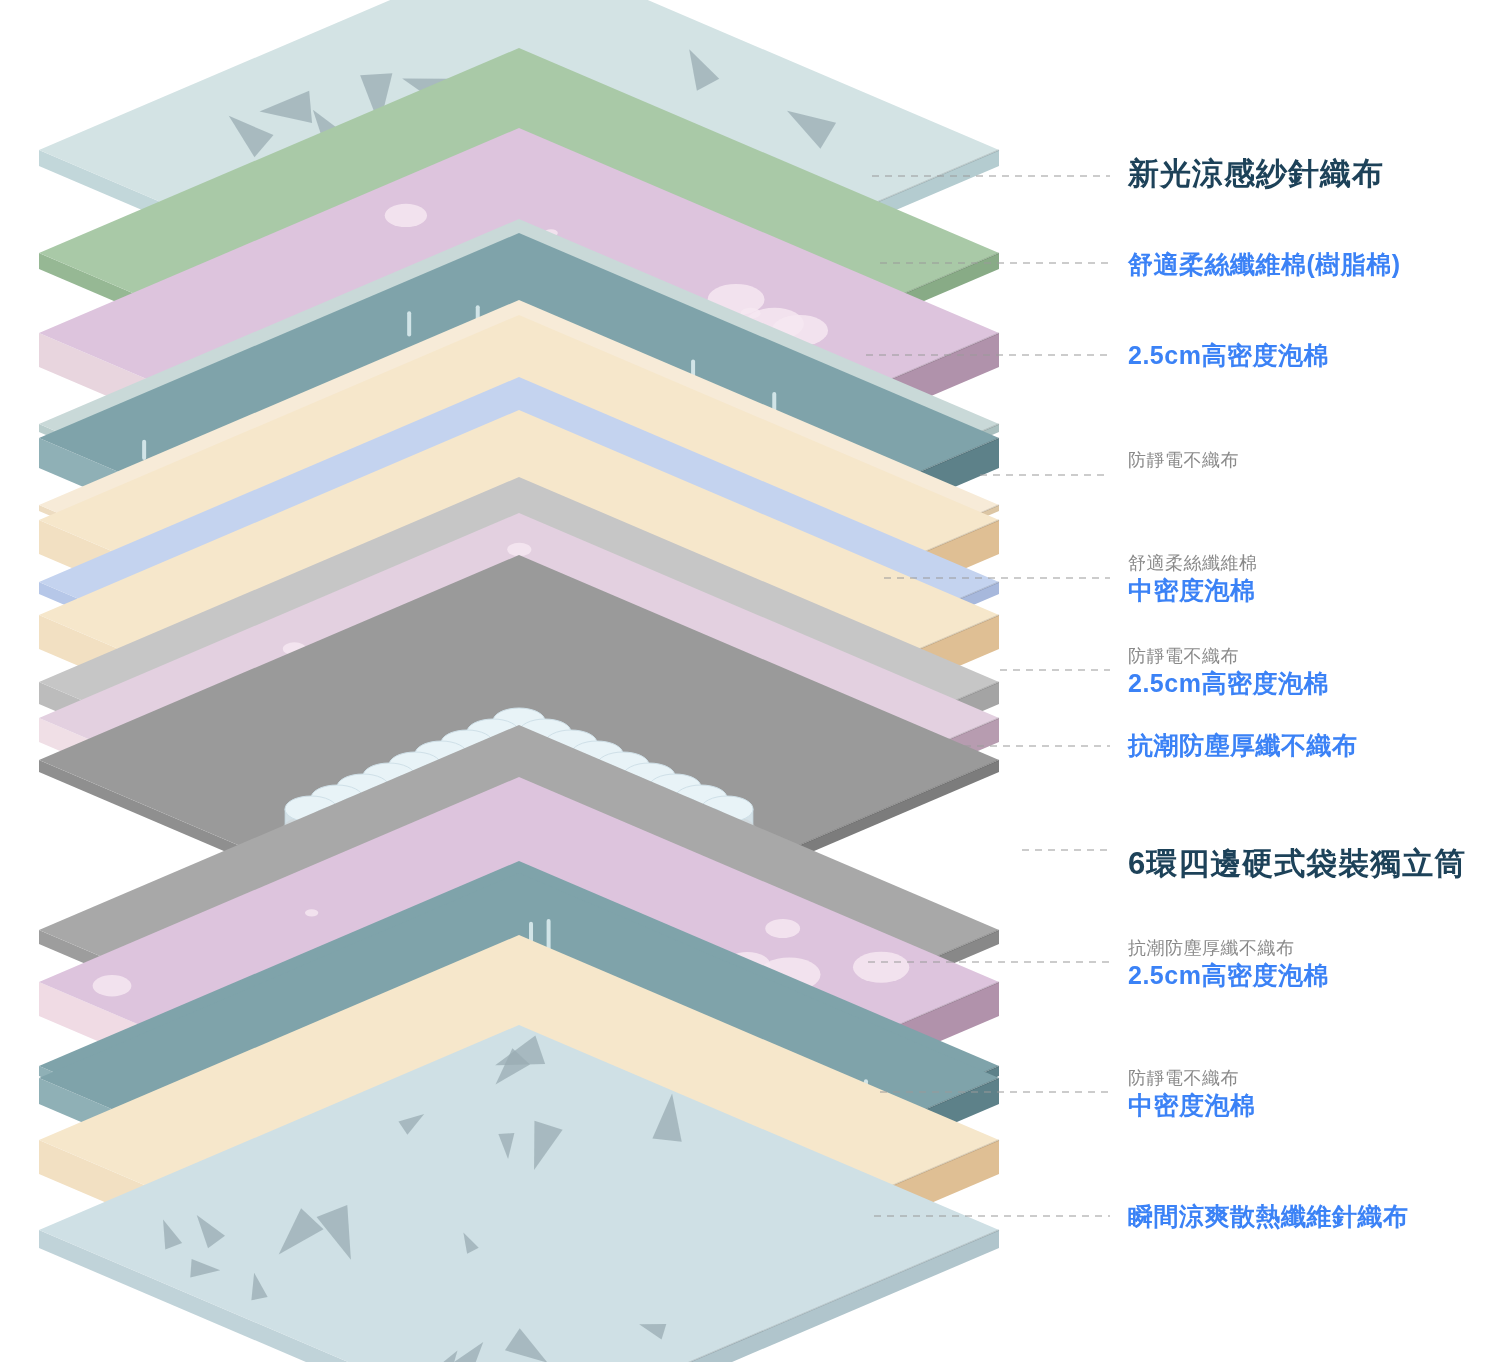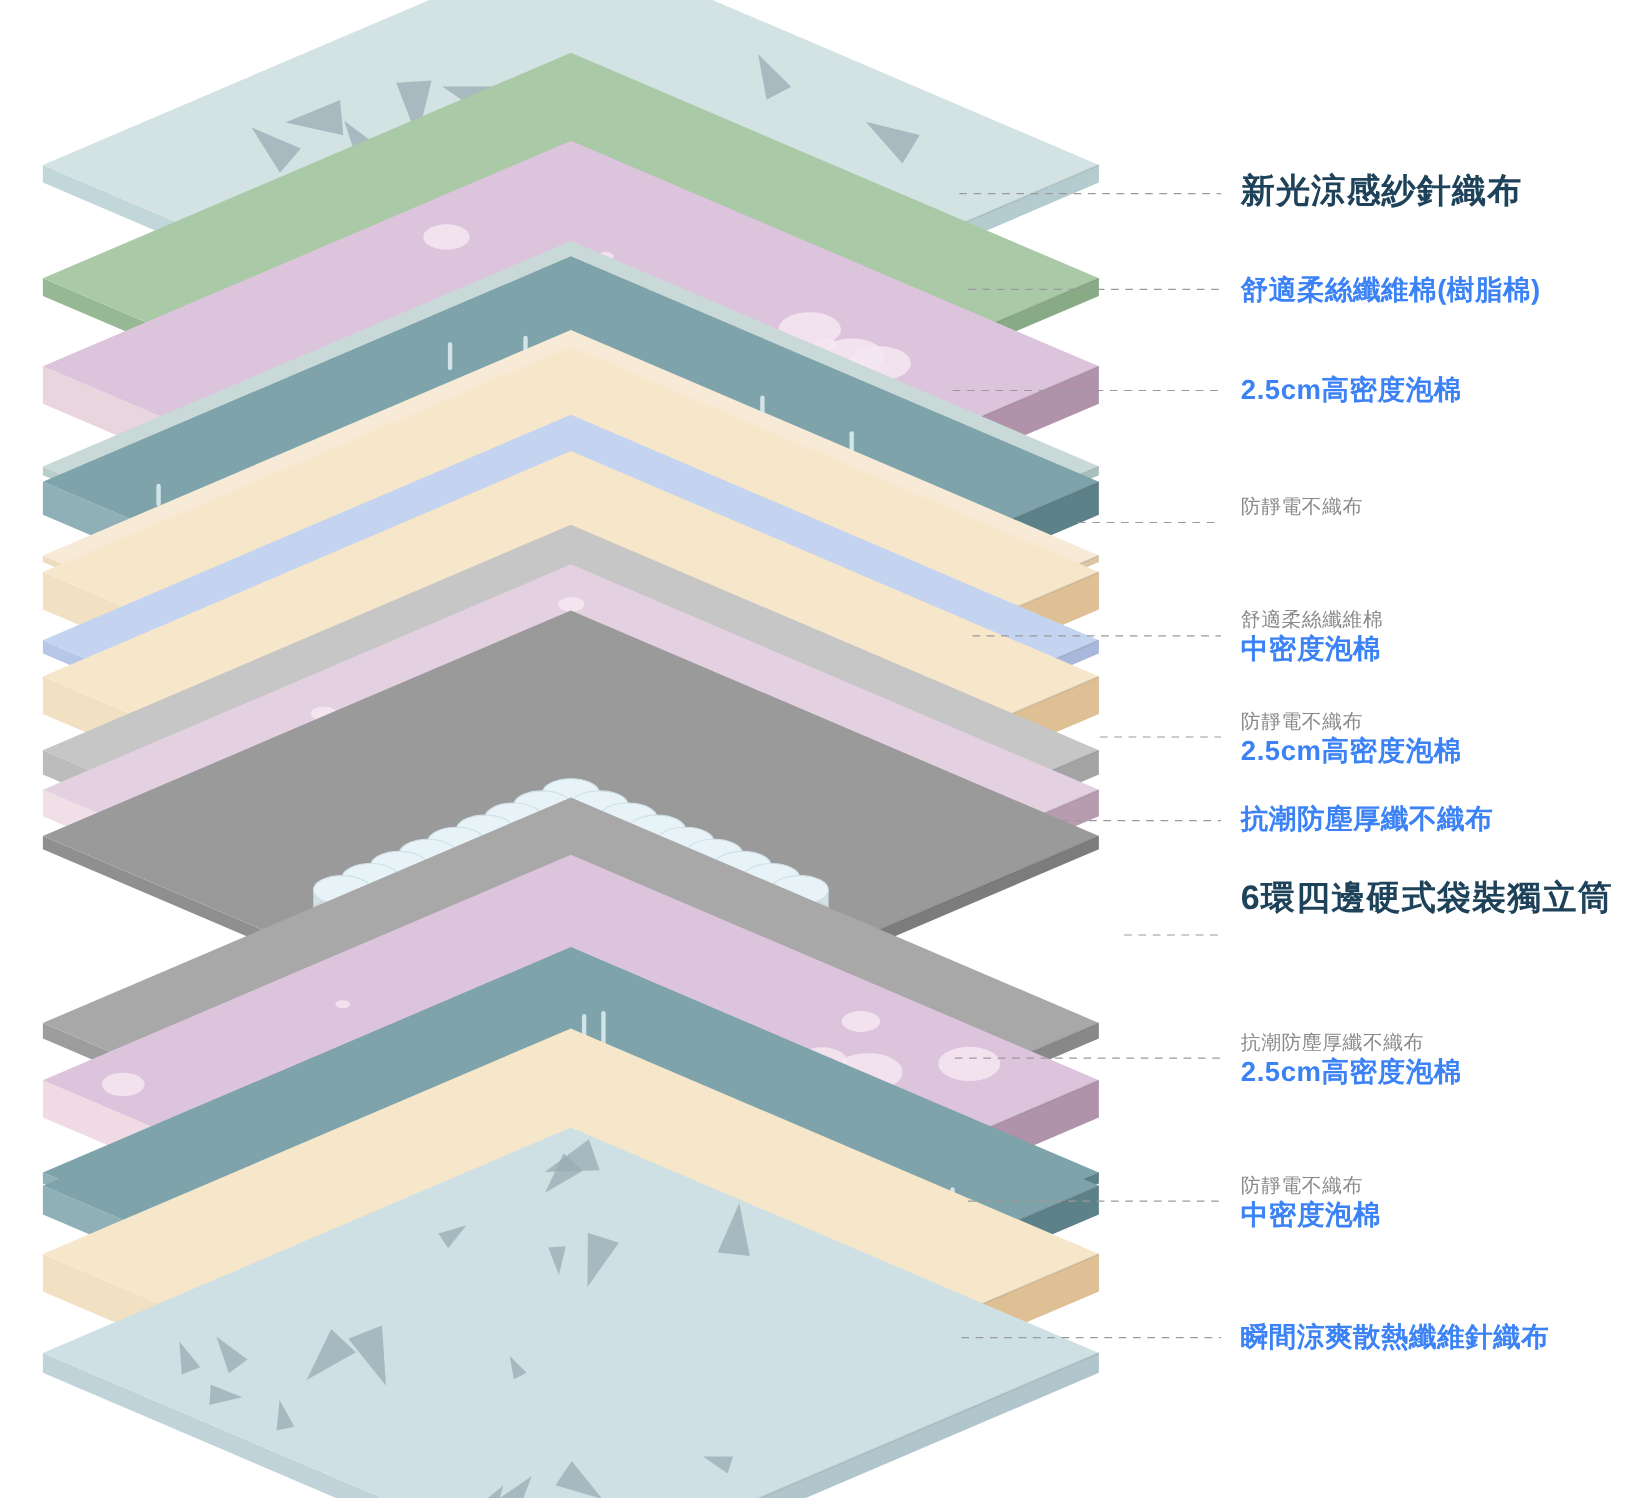--- a/index.html
+++ b/index.html
@@ -1110,21 +1110,21 @@
         <span class="sub-label">舒適柔絲纖維棉</span>
         <span class="main-label">中密度泡棉</span>
       </div>
       <div class="label-group" style="top: 620px;">
         <span class="sub-label">防靜電不織布</span>
         <span class="main-label">2.5cm高密度泡棉</span>
       </div>
       <div class="label-group" style="top: 733px;">
         <span class="main-label">抗潮防塵厚纖不織布</span>
       </div>
-      <div class="label-group" style="top: 800px;">
+      <div class="label-group" style="top: 848px;">
         <span class="main-label big accent">6環四邊硬式袋裝獨立筒</span>
       </div>
       <div class="label-group" style="top: 912px;">
         <span class="sub-label">抗潮防塵厚纖不織布</span>
         <span class="main-label">2.5cm高密度泡棉</span>
       </div>
       <div class="label-group" style="top: 1042px;">
         <span class="sub-label">防靜電不織布</span>
         <span class="main-label">中密度泡棉</span>
       </div>

